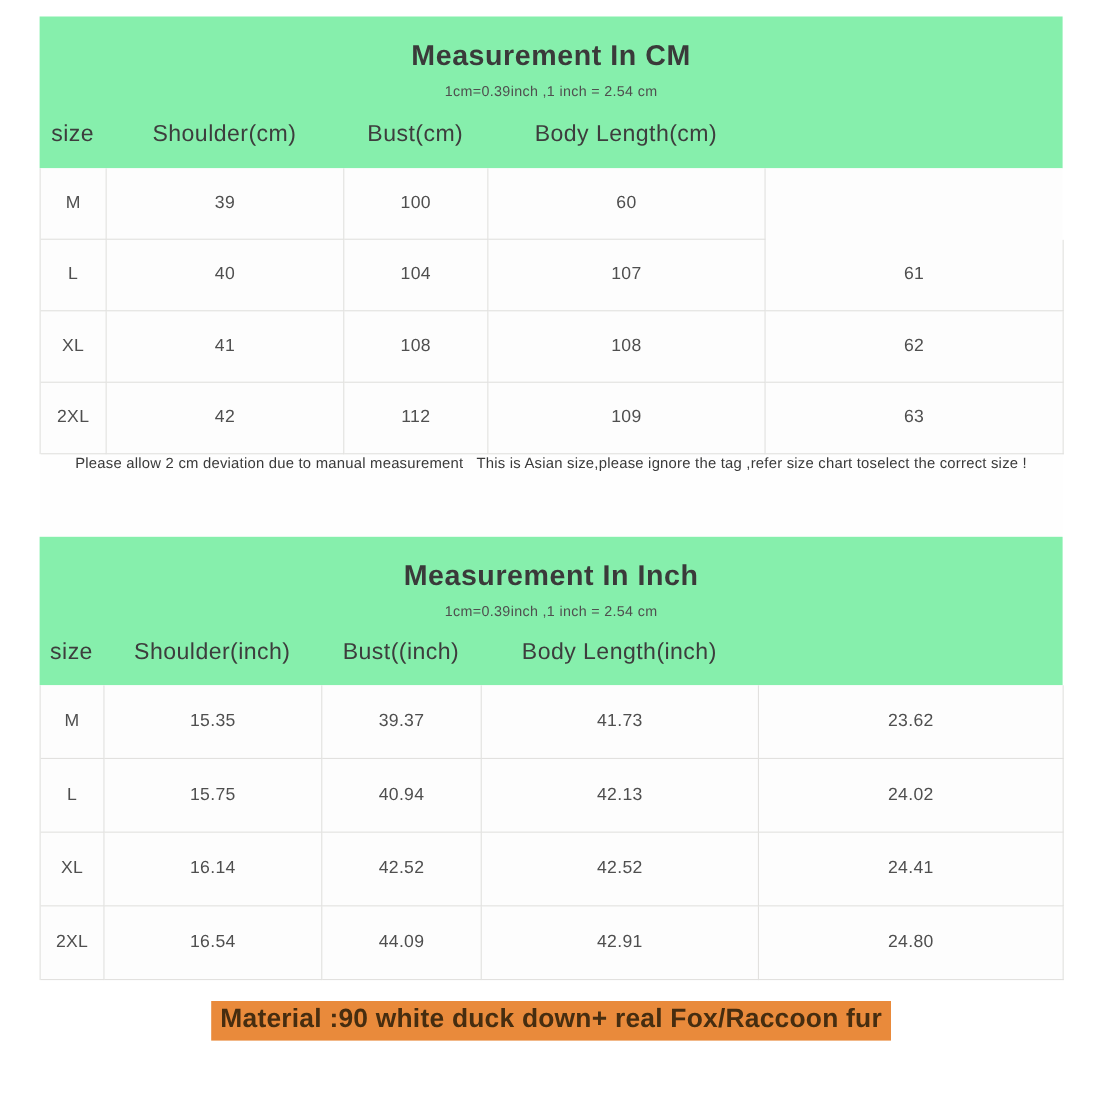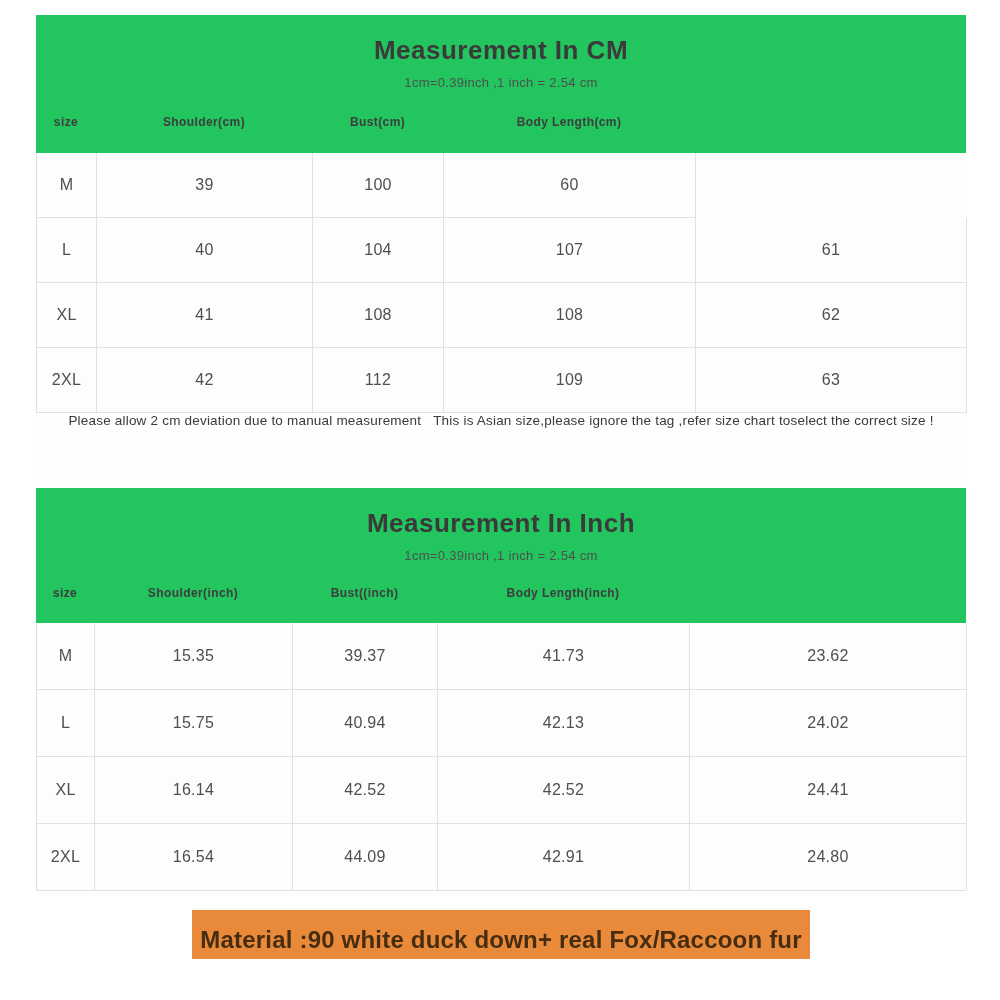--- a/index.html
+++ b/index.html
@@ -11,21 +11,21 @@
     position: relative;
     overflow: hidden;
   }
   .content {
     position: absolute;
     left: 36px; top: 15px;
     width: 930px;
   }
   
   .panel {
-    background: #22c55e;
+    background: #86efac;
     padding-top: 20px;
   }
   .panel-title {
     text-align: center;
     font-size: 26px;
     font-weight: bold;
     color: #3a3a3a;
     letter-spacing: 0.5px;
   }
   .panel-subtitle {
@@ -36,24 +36,23 @@
     letter-spacing: 0.3px;
   }
   .header-row {
     display: grid;
     align-items: center;
   }
   .panel-cm .header-row { height: 63px; }
   .panel-inch .header-row { height: 60px; }
   .header-cell {
     text-align: center;
-    font-size: 12px;
+    font-size: 21px;
     color: #3d3d3d;
     letter-spacing: 0.4px;
-    font-weight: bold;
   }
   
   .cols-cm   { grid-template-columns: 60px 216px 131px 252px 271px; }
   .cols-inch { grid-template-columns: 58px 198px 145px 252px 277px; }
   
   .tbody {
     background: #fdfdfd;
     border-left: 1px solid #e2e1df;
   }
   .trow { display: grid; }
@@ -87,21 +86,21 @@
   .material-wrap {
     margin-top: 19px;
     text-align: center;
   }
   .material-highlight {
     display: inline-block;
     background: #e98a3b;
     color: #462d10;
     font-size: 24px;
     font-weight: bold;
-    padding: 16px 8px 5px 8px;
+    padding: 3px 8px 5px 8px;
     letter-spacing: 0.2px;
   }
 </style>
 </head>
 <body>
 
 <div class="content">
 
   <section>
     <div class="panel panel-cm">

